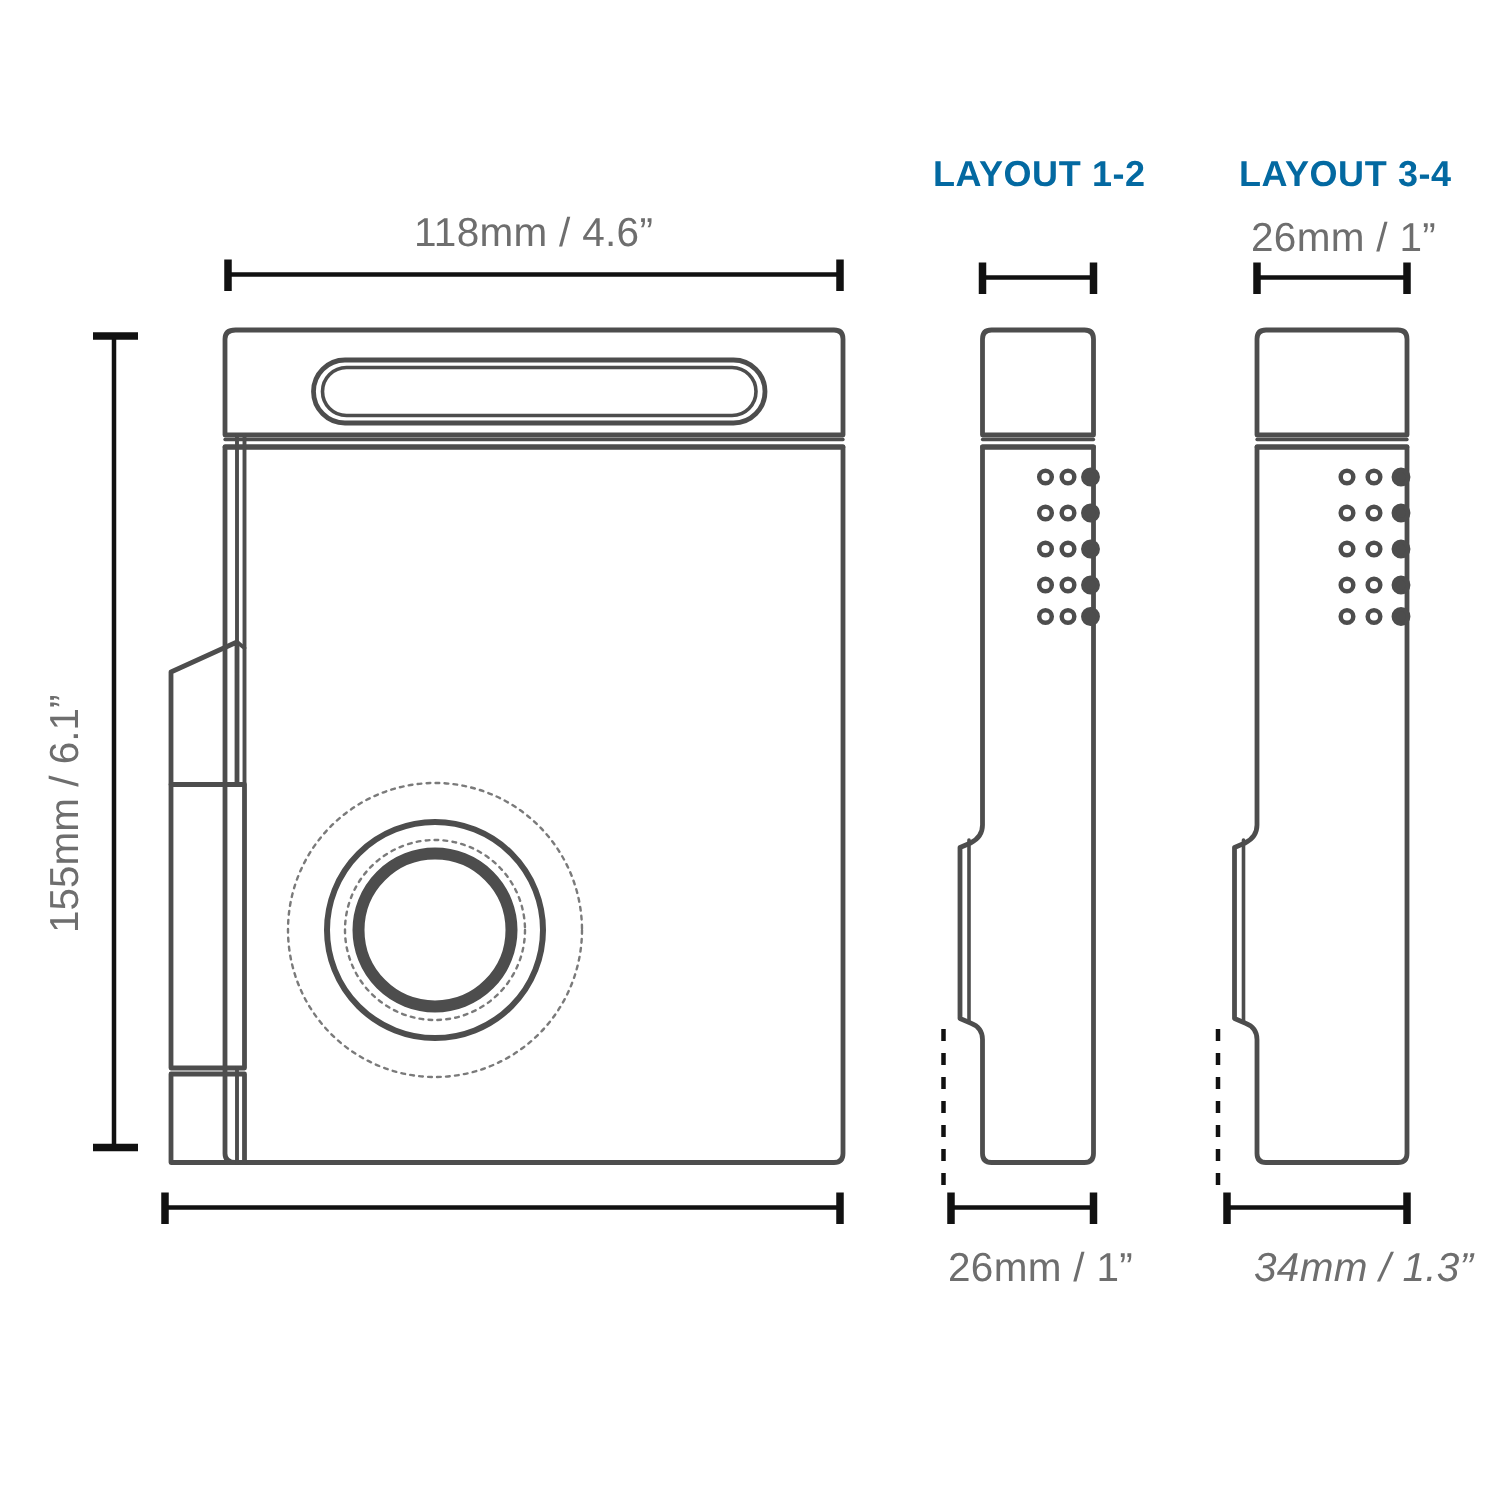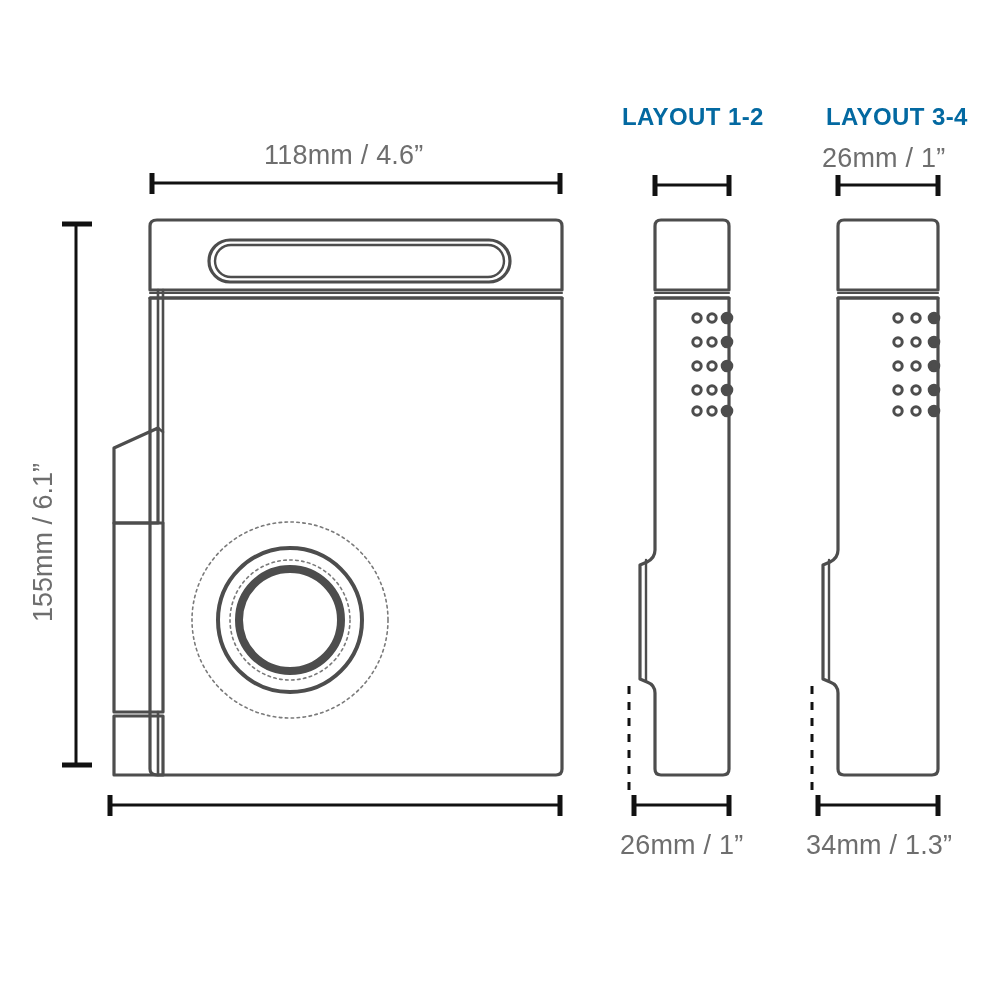--- a/index.html
+++ b/index.html
@@ -21,20 +21,21 @@
     width: 1000px; height: 1000px;
   }
   .lbl {
     position: absolute;
     color: #6e6e6e;
     font-size: 27px;
     font-weight: 400;
     letter-spacing: 0.2px;
     white-space: nowrap;
     font-family: "Liberation Sans", sans-serif;
+    margin-left: 12px;
   }
   .hdr {
     position: absolute;
     color: #0369a1;
     font-size: 24px;
     font-weight: 700;
     letter-spacing: 0.4px;
     white-space: nowrap;
     font-family: "Liberation Sans", sans-serif;
   }
@@ -49,21 +50,21 @@
   }
   
   #lbl-width-top   { left: 264px; top: 140px; }
   #lbl-width-bot   { left: 264px; top: 830px; }
   #lbl-height      { left: 28px;  top: 622px; }
   #hdr-l12         { left: 622px; top: 103px; }
   #hdr-l34         { left: 826px; top: 103px; }
   #lbl-l12-top     { left: 614px; top: 143px; }
   #lbl-l34-top     { left: 822px; top: 143px; }
   #lbl-l12-bot     { left: 620px; top: 830px; }
-  #lbl-l34-bot     { left: 806px; top: 830px; }
+  #lbl-l34-bot     { left: 824px; top: 830px; font-style: italic; }
 </style>
 </head>
 <body>
 
 <div id="stage">
 
   <svg id="vector" viewBox="0 0 1000 1000">
     <g fill="none" stroke="#4d4d4d" stroke-width="3.2" stroke-linejoin="round" stroke-linecap="round">
 
       <path d="M150 226 Q150 220 157 220 L556 220 Q562 220 562 226 L562 290 L150 290 Z"></path>

